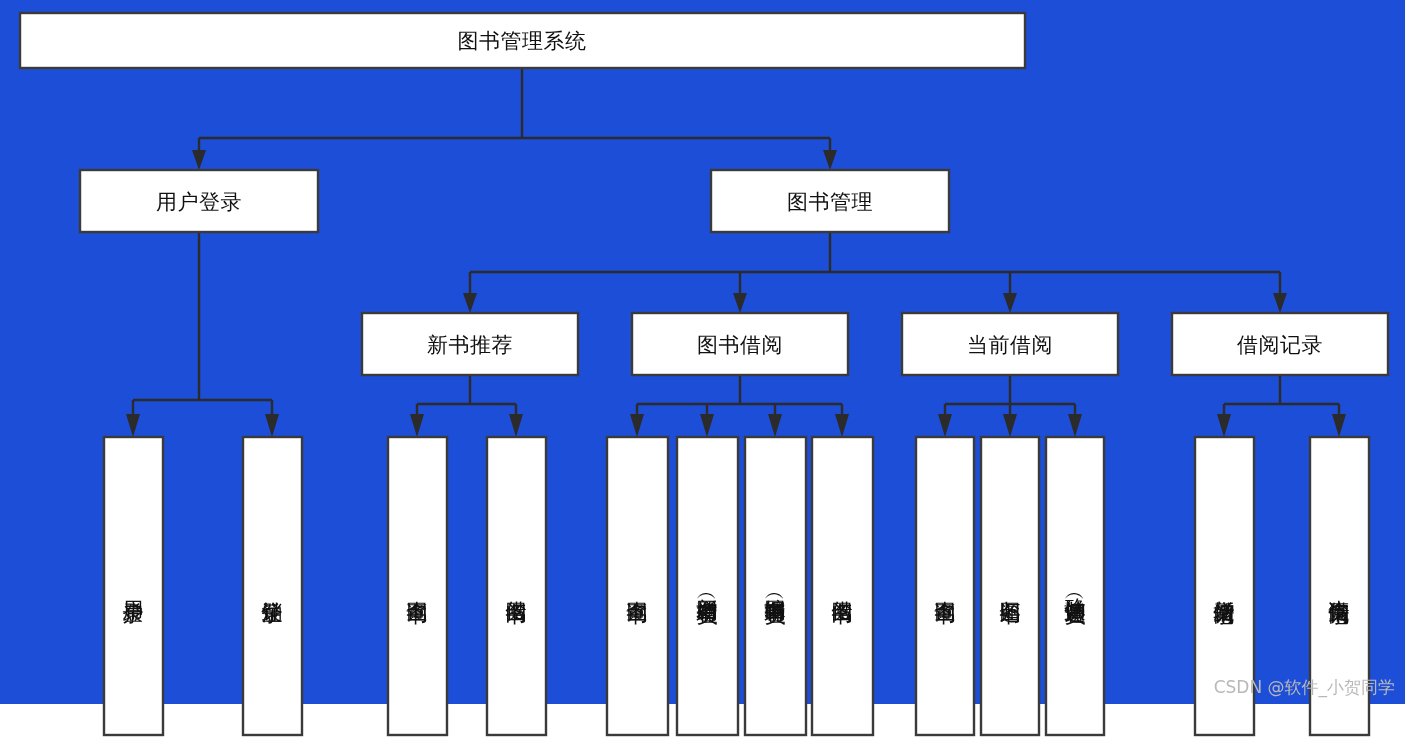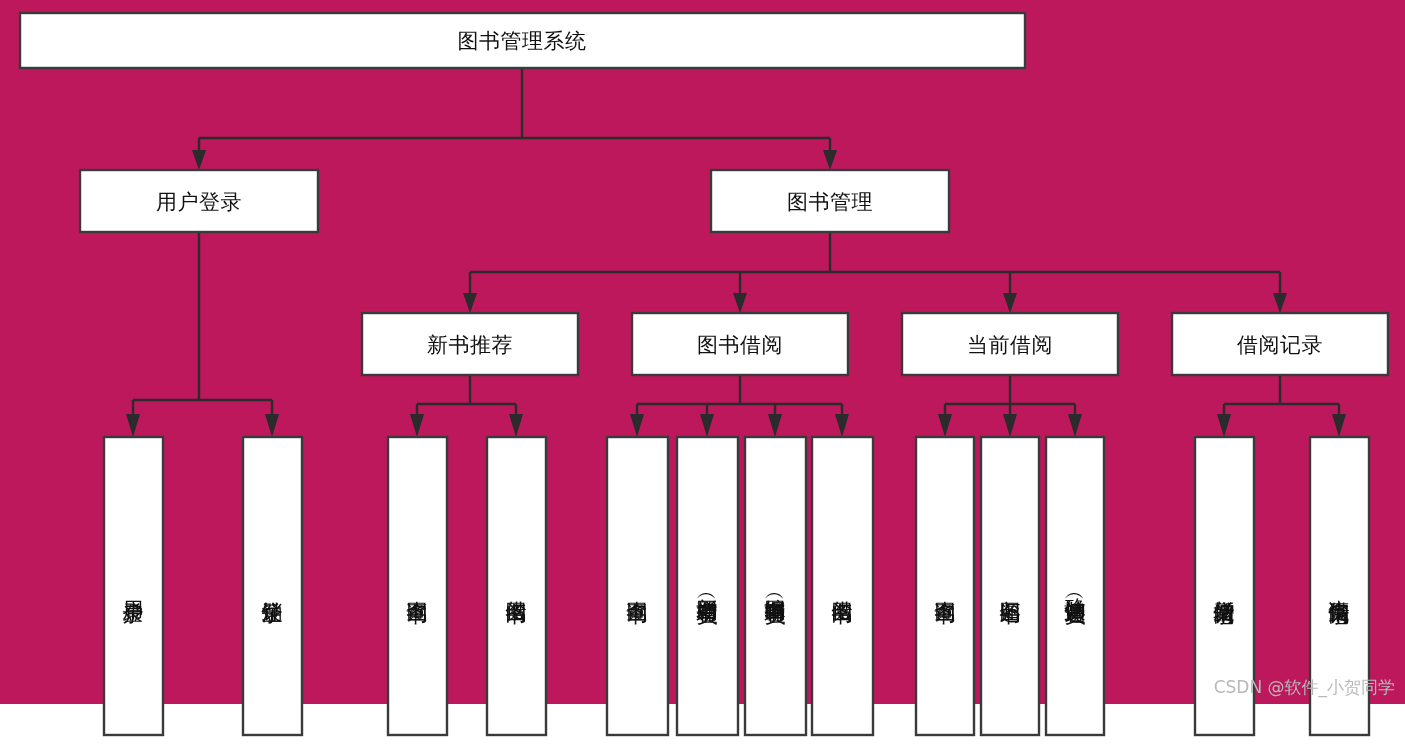--- a/index.html
+++ b/index.html
@@ -12,21 +12,21 @@
     width: 1405px;
     height: 747px;
     font-family: "DejaVu Sans", "Liberation Sans", sans-serif;
     overflow: hidden;
     position: relative;
   }
   #diagram-root {
     position: relative;
     width: 1405px;
     height: 704px;
-    background: #be185d;
+    background: #1d4ed8;
   }
   svg#flowchart {
     position: absolute;
     left: 0;
     top: 0;
     width: 1405px;
     height: 747px;
     display: block;
   }
   .node-box {

